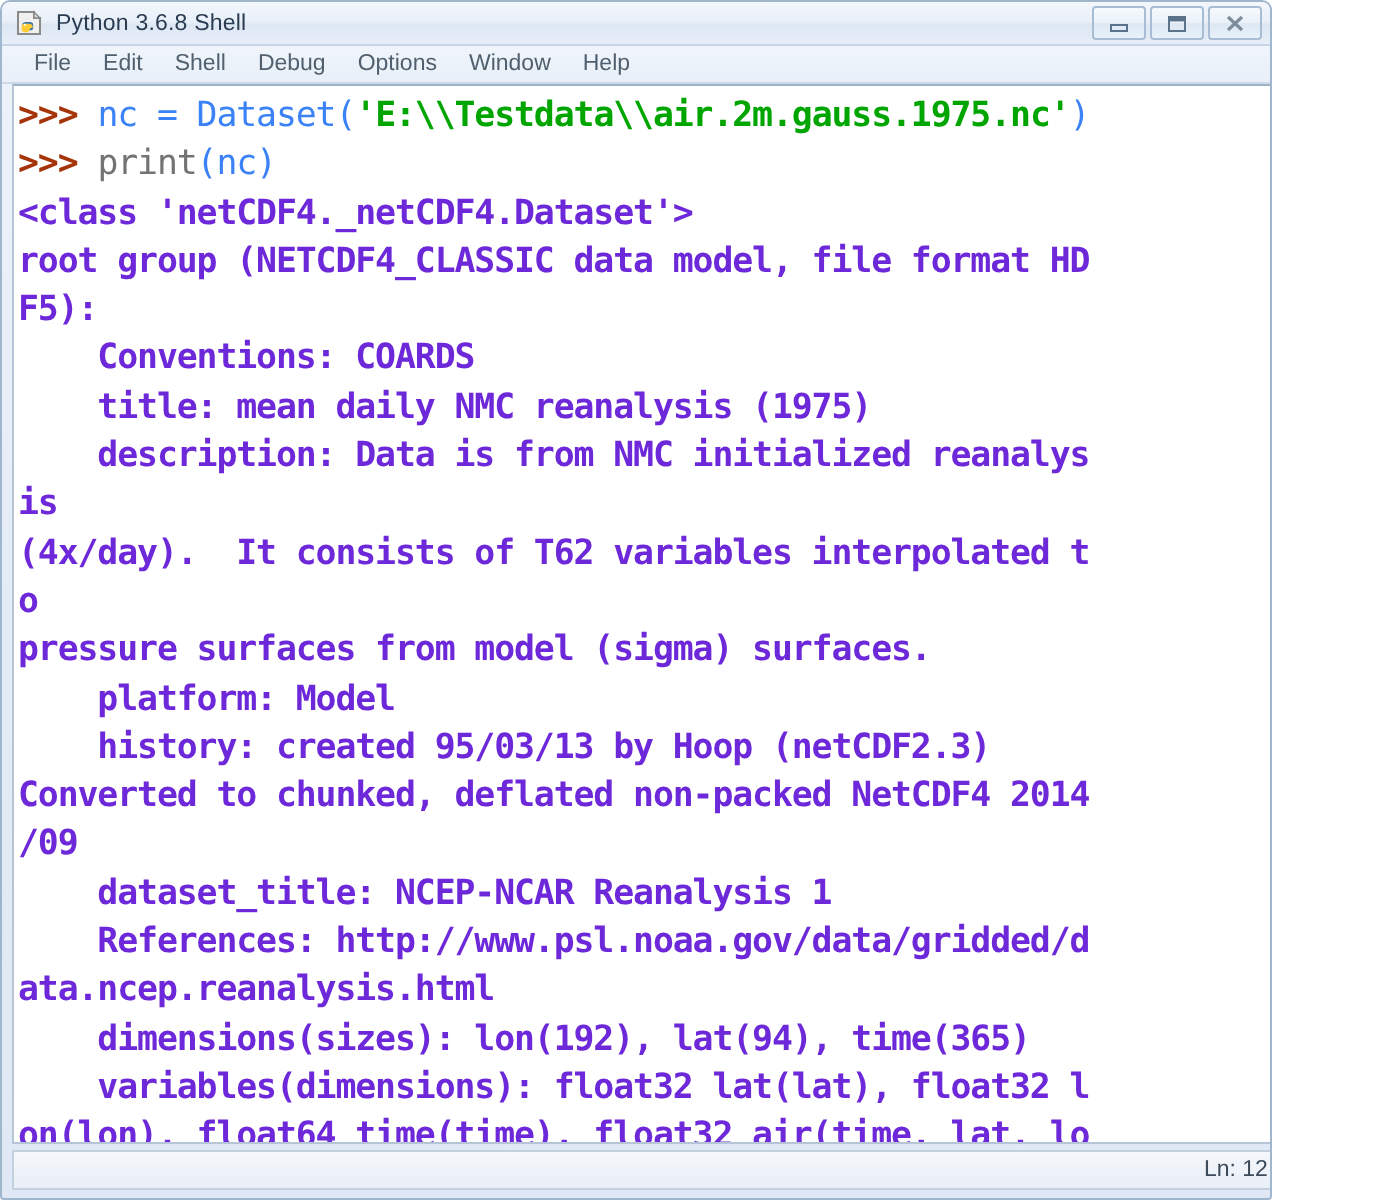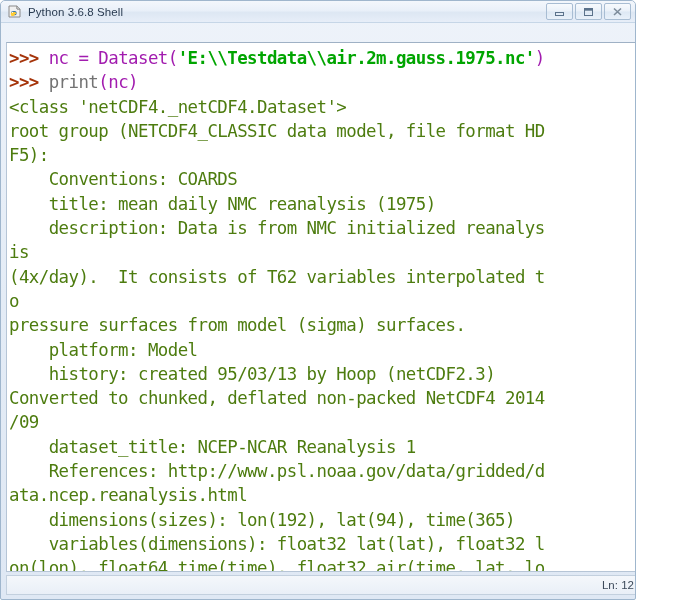--- a/index.html
+++ b/index.html
@@ -117,24 +117,24 @@
   .cline {
     font-family: "DejaVu Sans Mono", monospace;
     font-size: 17.4px;
     line-height: 24.3px;
     height: 24.3px;
     white-space: pre;
     color: #0000cd;
     letter-spacing: -0.55px;
   }
   .tok-prompt  { color: #A5340A; font-weight: bold; }
-  .tok-plain   { color: #a21caf; }
+  .tok-plain   { color: #3b82f6; }
   .tok-builtin { color: #737373; }
   .tok-string  { color: #00A500; font-weight: bold; }
-  .tok-out     { color: #4d7c0f; }
+  .tok-out     { color: #6d28d9; font-weight: bold; }
 
   
   #vscroll {
     position: relative;
     flex: 0 0 17px;
     width: 17px;
     background: #f2f5f9;
     border-left: 1px solid #dde4ec;
     box-sizing: border-box;
   }
@@ -225,20 +225,29 @@
         </svg>
       </div>
       <div class="wbtn">
         <svg width="13" height="11" viewBox="0 0 13 11">
           <path d="M3 2.5 L10 9 M10 2.5 L3 9" stroke="#7e8d9c" stroke-width="1.6" fill="none"></path>
         </svg>
       </div>
     </div>
   </div>
 
+  <div id="menubar">
+    <span class="mitem">File</span>
+    <span class="mitem">Edit</span>
+    <span class="mitem">Shell</span>
+    <span class="mitem">Debug</span>
+    <span class="mitem">Options</span>
+    <span class="mitem">Window</span>
+    <span class="mitem">Help</span>
+  </div>
 
   <div id="editor-frame">
     <div id="textpane">
       <div id="code"><div class="cline"><span class="tok-prompt">&gt;&gt;&gt; </span><span class="tok-plain">nc = Dataset(</span><span class="tok-string">'E:\\Testdata\\air.2m.gauss.1975.nc'</span><span class="tok-plain">)</span></div><div class="cline"><span class="tok-prompt">&gt;&gt;&gt; </span><span class="tok-builtin">print</span><span class="tok-plain">(nc)</span></div><div class="cline"><span class="tok-out">&lt;class 'netCDF4._netCDF4.Dataset'&gt;</span></div><div class="cline"><span class="tok-out">root group (NETCDF4_CLASSIC data model, file format HD</span></div><div class="cline"><span class="tok-out">F5):</span></div><div class="cline"><span class="tok-out">    Conventions: COARDS</span></div><div class="cline"><span class="tok-out">    title: mean daily NMC reanalysis (1975)</span></div><div class="cline"><span class="tok-out">    description: Data is from NMC initialized reanalys</span></div><div class="cline"><span class="tok-out">is</span></div><div class="cline"><span class="tok-out">(4x/day).  It consists of T62 variables interpolated t</span></div><div class="cline"><span class="tok-out">o</span></div><div class="cline"><span class="tok-out">pressure surfaces from model (sigma) surfaces.</span></div><div class="cline"><span class="tok-out">    platform: Model</span></div><div class="cline"><span class="tok-out">    history: created 95/03/13 by Hoop (netCDF2.3)</span></div><div class="cline"><span class="tok-out">Converted to chunked, deflated non-packed NetCDF4 2014</span></div><div class="cline"><span class="tok-out">/09</span></div><div class="cline"><span class="tok-out">    dataset_title: NCEP-NCAR Reanalysis 1</span></div><div class="cline"><span class="tok-out">    References: http://www.psl.noaa.gov/data/gridded/d</span></div><div class="cline"><span class="tok-out">ata.ncep.reanalysis.html</span></div><div class="cline"><span class="tok-out">    dimensions(sizes): lon(192), lat(94), time(365)</span></div><div class="cline"><span class="tok-out">    variables(dimensions): float32 lat(lat), float32 l</span></div><div class="cline"><span class="tok-out">on(lon), float64 time(time), float32 air(time, lat, lo</span></div></div>
     </div>
 
     <div id="vscroll">
       <div class="sb-arrow up">
         <svg width="9" height="7" viewBox="0 0 9 7">
             <path d="M4.5 1 L8 6 L1 6 Z" fill="#6c7f92"></path>

